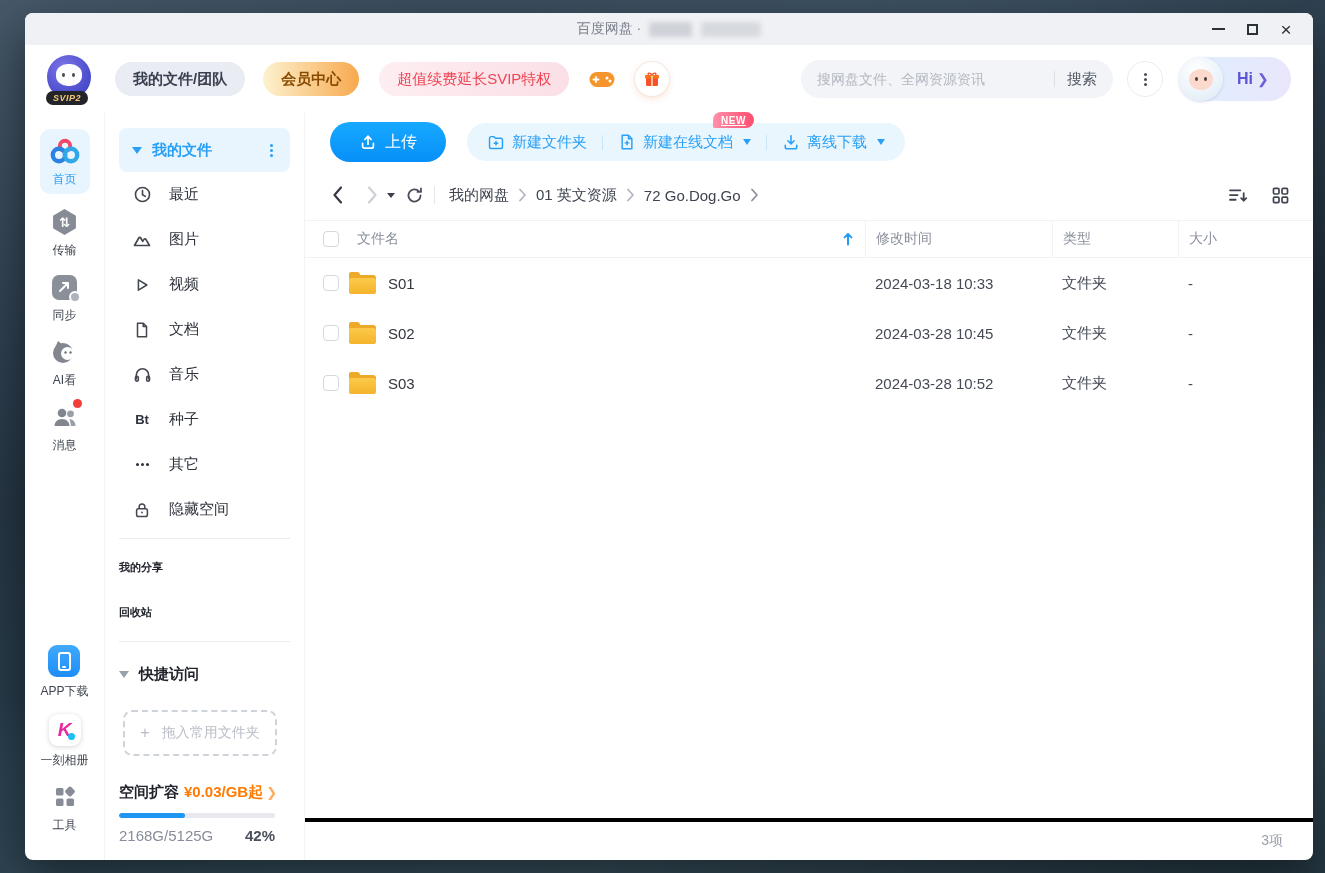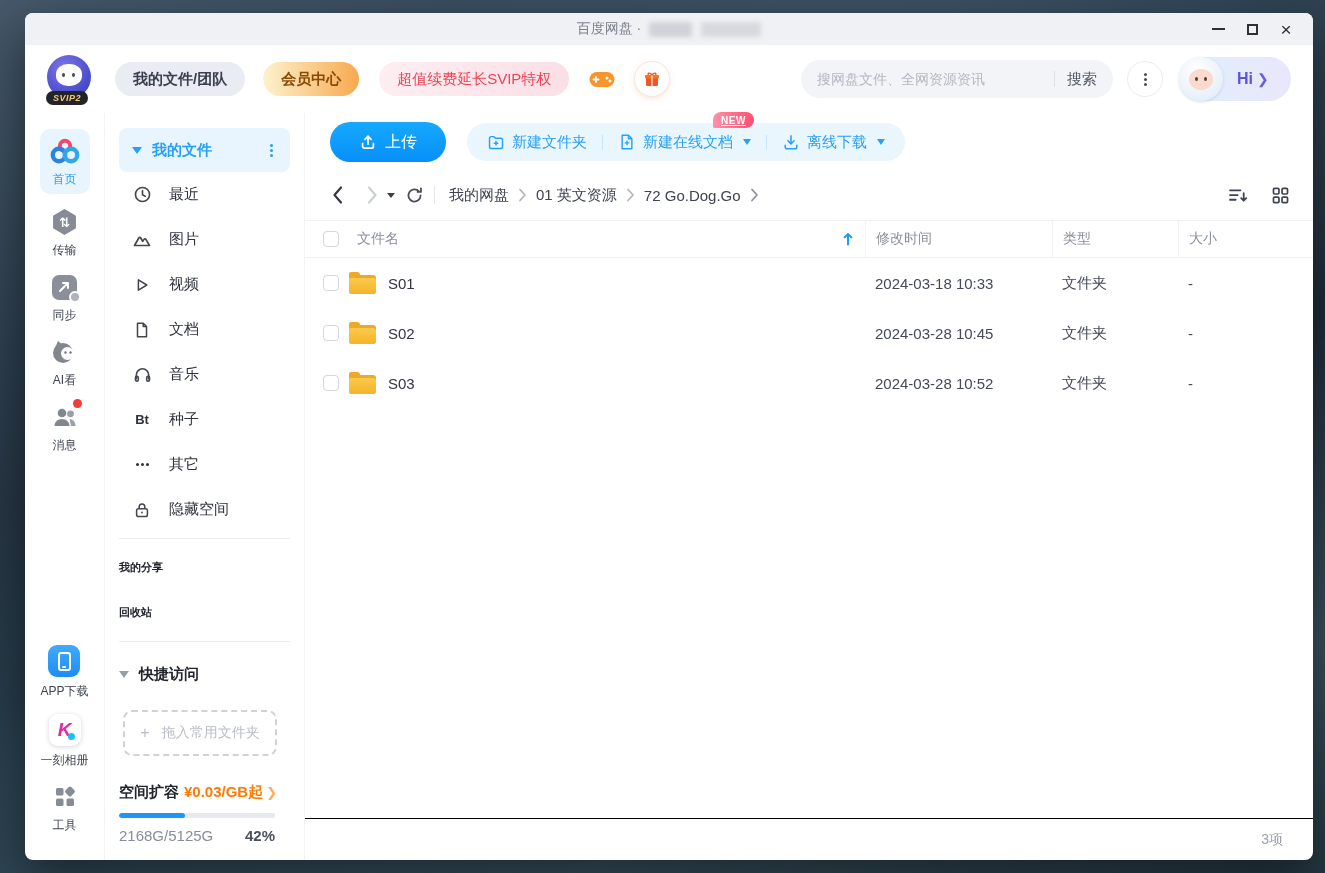--- a/index.html
+++ b/index.html
@@ -128,21 +128,21 @@
   .sort-up { margin-left:auto; margin-right:12px; display:flex; }
   .rows { flex:1; min-height:0; }
   .frow { height:50px; display:flex; align-items:center; font-size:15px; color:#2f333c; padding-left:18px; padding-right:23px; cursor:default; }
   .frow .checkbox { margin-right:0; }
   .folder { width:27px; height:22px; position:relative; margin:0 12px 0 10px; flex:none; }
   .folder .back { position:absolute; inset:3px 0 0 0; background:#eda928; border-radius:3px; }
   .folder .tab { position:absolute; left:0; top:0; width:11px; height:6px; background:#eda928; border-radius:2px 3px 0 0; }
   .folder .front { position:absolute; left:0; right:0; top:6px; bottom:0; background:linear-gradient(180deg,#fbca4a,#f5b32b); border-radius:2px 3px 3px 3px; }
   .fname { color:#33363f; }
   .ftime, .ftype, .fsize { color:#454a56; }
-  .footer { margin-top:auto; flex:none; height:42px; border-top:1px solid #000000; display:flex; align-items:center; justify-content:flex-end; padding-right:30px; color:#9aa0ac; font-size:14px; }
+  .footer { margin-top:auto; flex:none; height:42px; border-top:4px solid #000000; display:flex; align-items:center; justify-content:flex-end; padding-right:30px; color:#9aa0ac; font-size:14px; }
   svg { display:block; }
 </style>
 </head>
 <body>
 
 <div class="window">
 
   <div class="titlebar">
     <div class="app-title">
       <span>百度网盘 ·</span>

